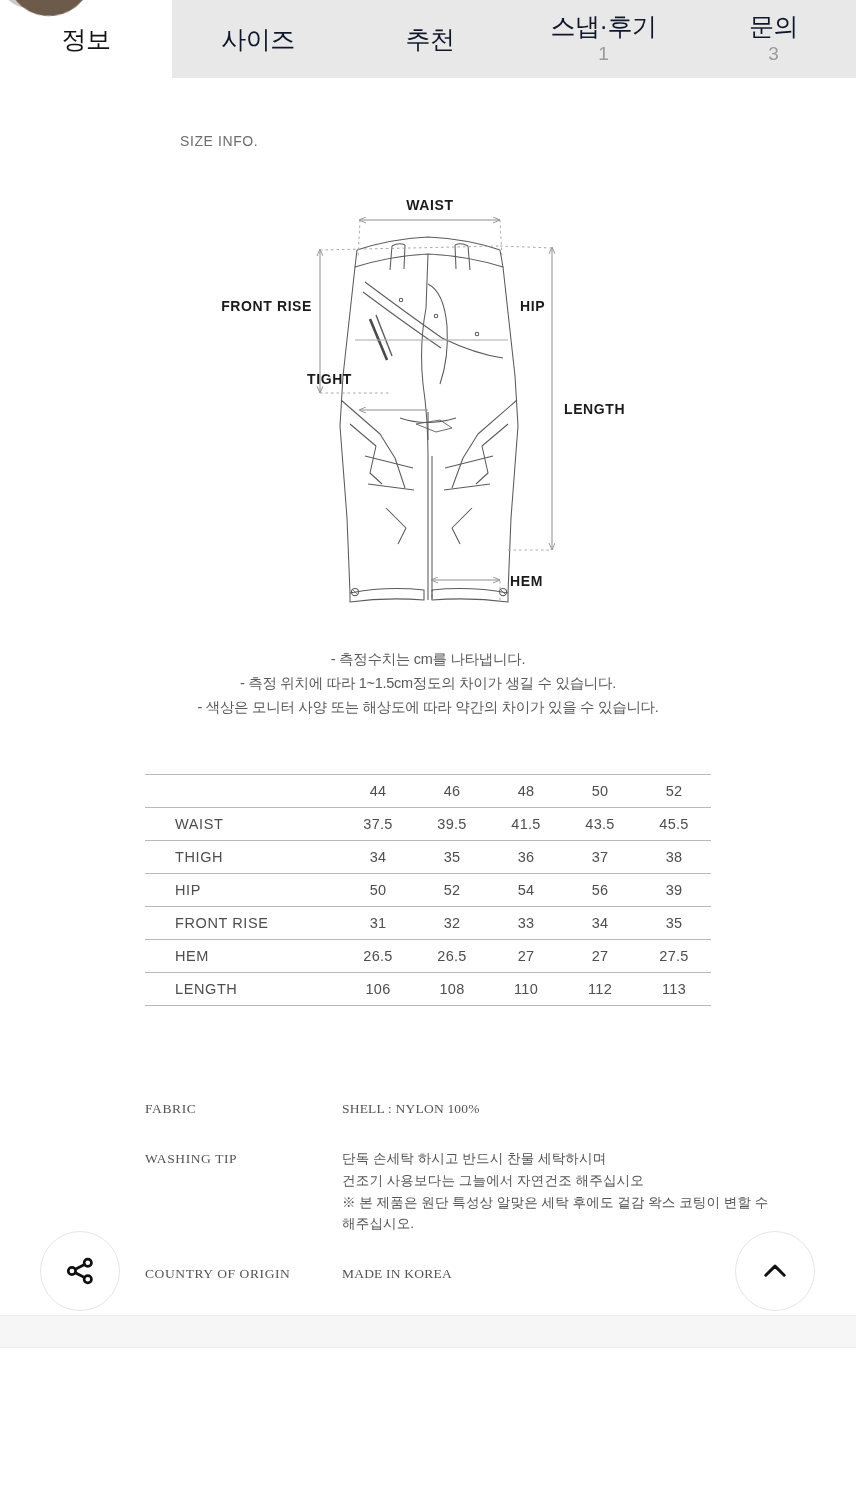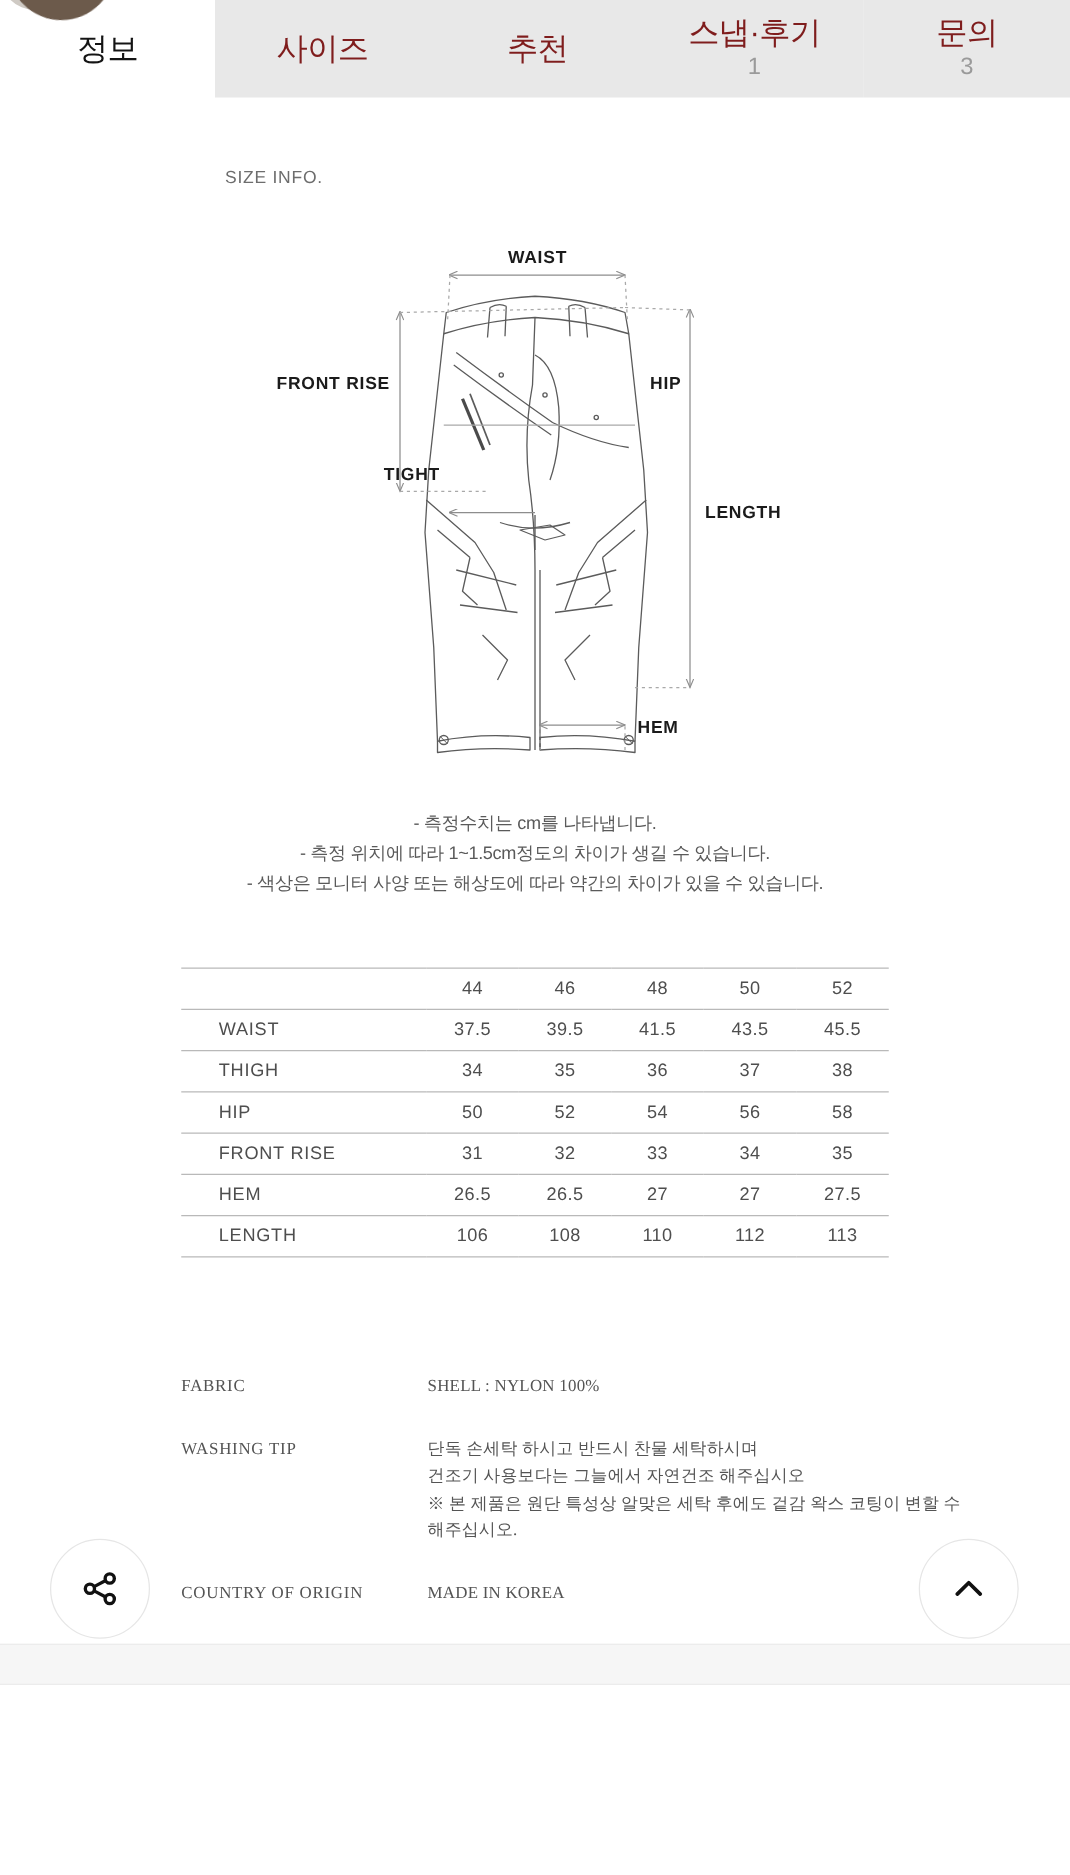--- a/index.html
+++ b/index.html
@@ -31,21 +31,21 @@
     justify-content: center;
     background: #e8e8e8;
     cursor: pointer;
     position: relative;
   }
   .tab.active {
     background: #ffffff;
   }
   .tab-label {
     font-size: 25px;
-    color: #7f1d1d;
+    color: #0f172a;
     line-height: 1.15;
     letter-spacing: -0.5px;
     white-space: nowrap;
   }
   .tab.active .tab-label {
     color: #141414;
     font-weight: normal;
   }
   .tab-count {
     font-size: 19px;
@@ -411,21 +411,21 @@
           <td>36</td>
           <td>37</td>
           <td>38</td>
         </tr>
         <tr>
           <td class="rowhead">HIP</td>
           <td>50</td>
           <td>52</td>
           <td>54</td>
           <td>56</td>
-          <td>58</td>
+          <td>39</td>
         </tr>
         <tr>
           <td class="rowhead">FRONT RISE</td>
           <td>31</td>
           <td>32</td>
           <td>33</td>
           <td>34</td>
           <td>35</td>
         </tr>
         <tr>

